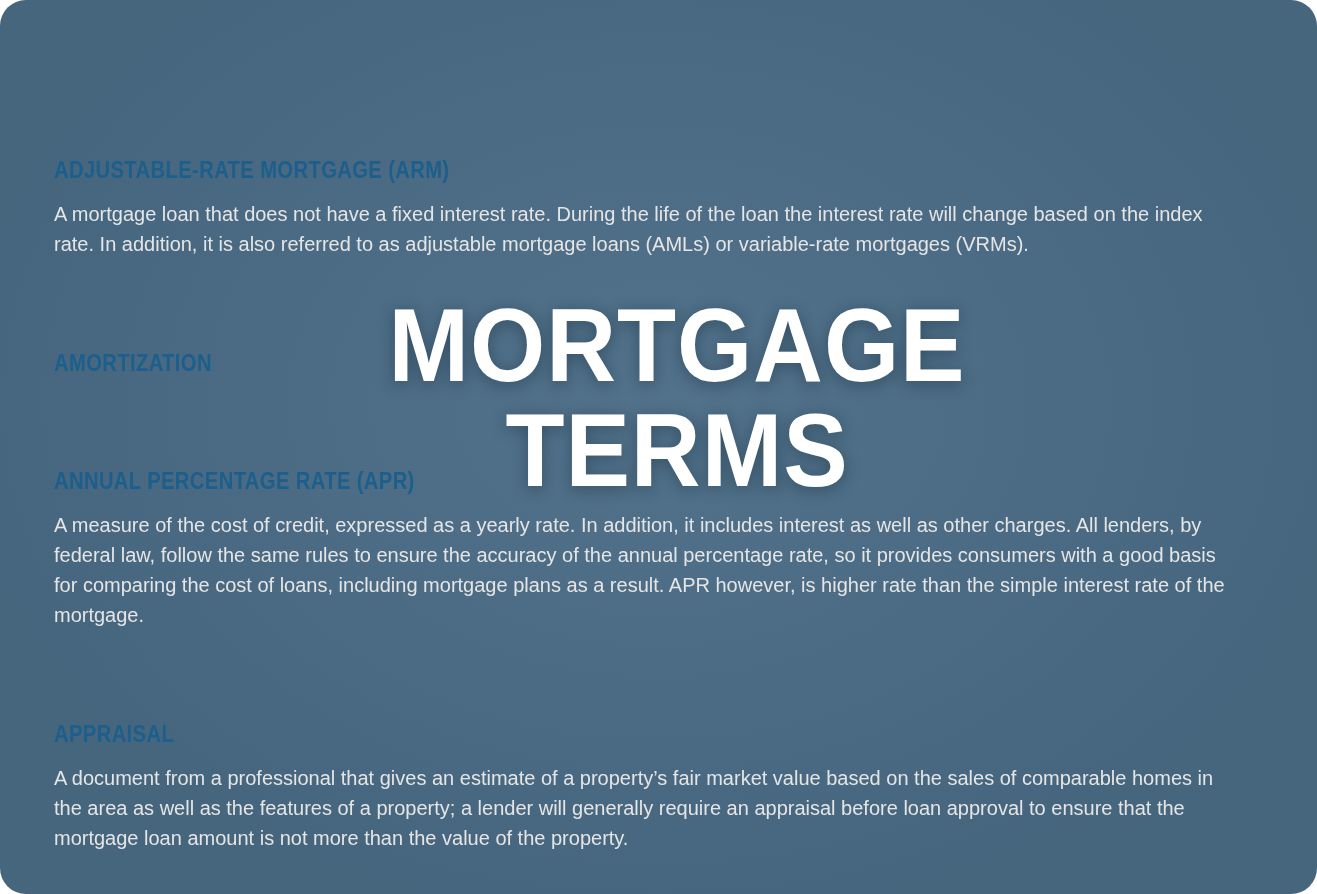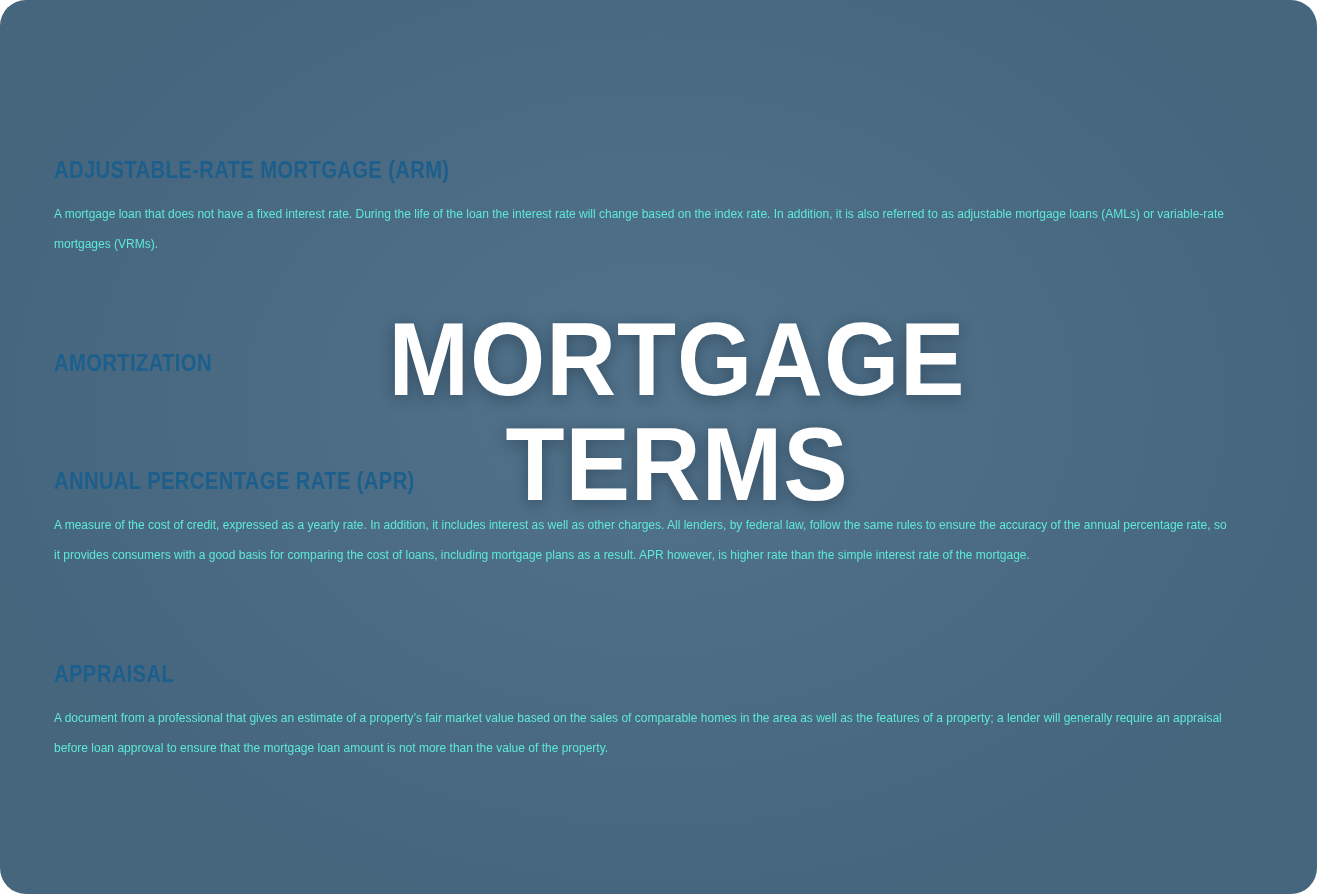--- a/index.html
+++ b/index.html
@@ -52,35 +52,35 @@
     font-size: 23px;
     letter-spacing: 0.4px;
     line-height: 1.1;
     margin: 0 0 16px 0;
     transform: scaleX(0.88);
     transform-origin: left center;
     text-transform: uppercase;
   }
 
   .entry-def {
-    color: #5eead4;
-    font-size: 12px;
+    color: #e5e5e5;
+    font-size: 20px;
     line-height: 30px;
     margin: 0;
     max-width: 1180px;
   }
 
   .spacer-lg { height: 22px; }
 
   
   #overlay-title {
     position: absolute;
     left: 0;
     right: 0;
-    top: 310px;
+    top: 296px;
     text-align: center;
     pointer-events: none;
     margin-left: 37px;
   }
   #overlay-title .line {
     display: block;
     color: #ffffff;
     font-family: "Liberation Sans Narrow", "Liberation Sans", sans-serif;
     font-weight: bold;
     font-size: 104px;

